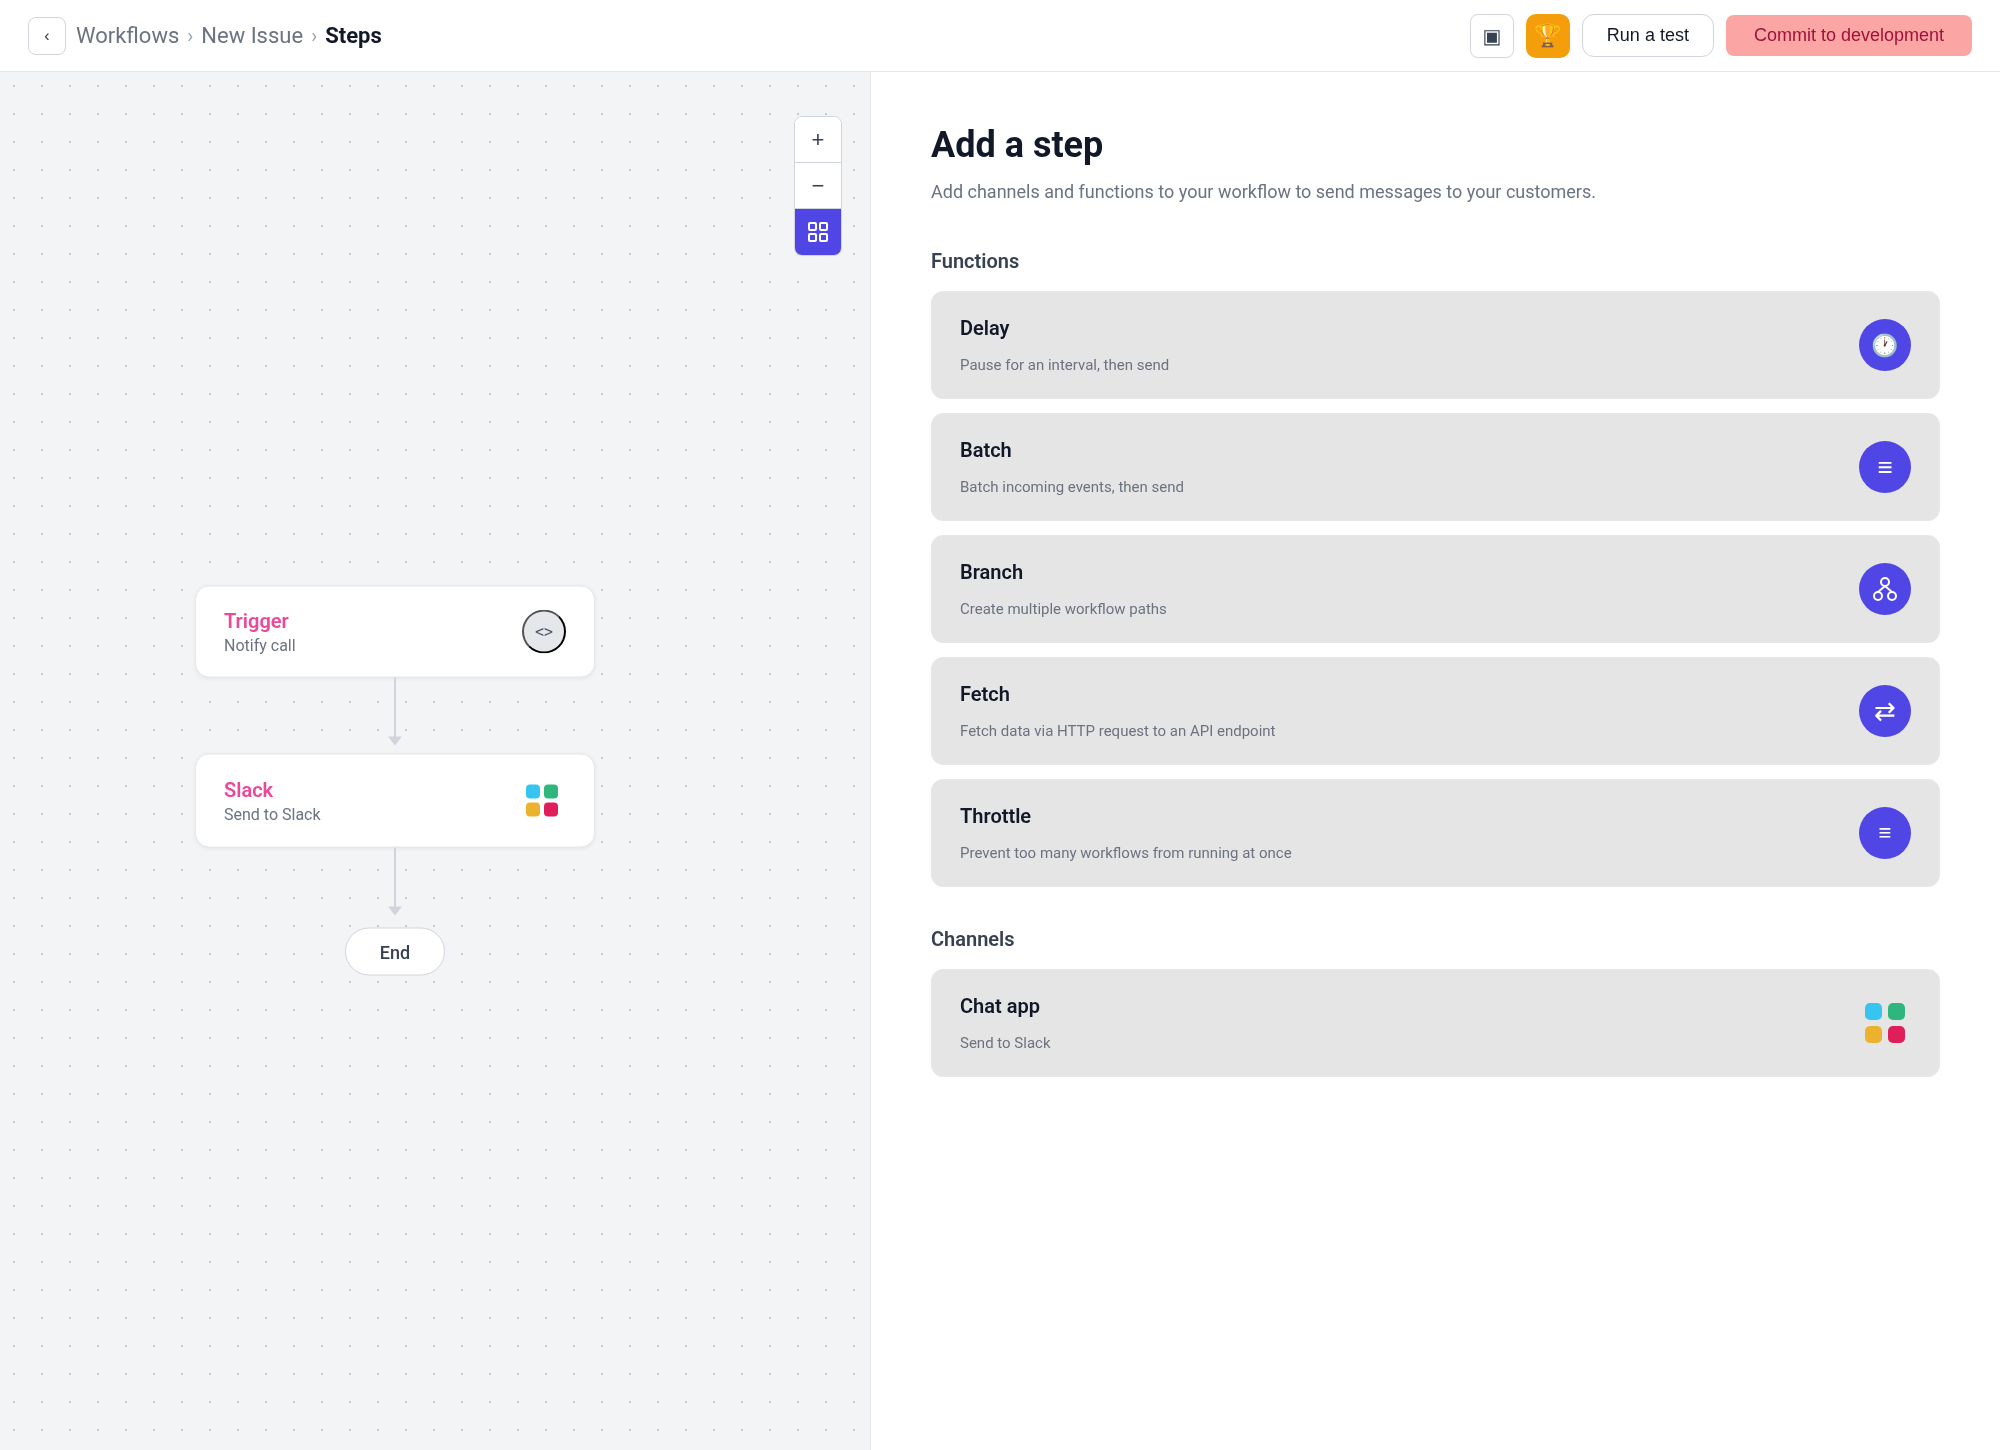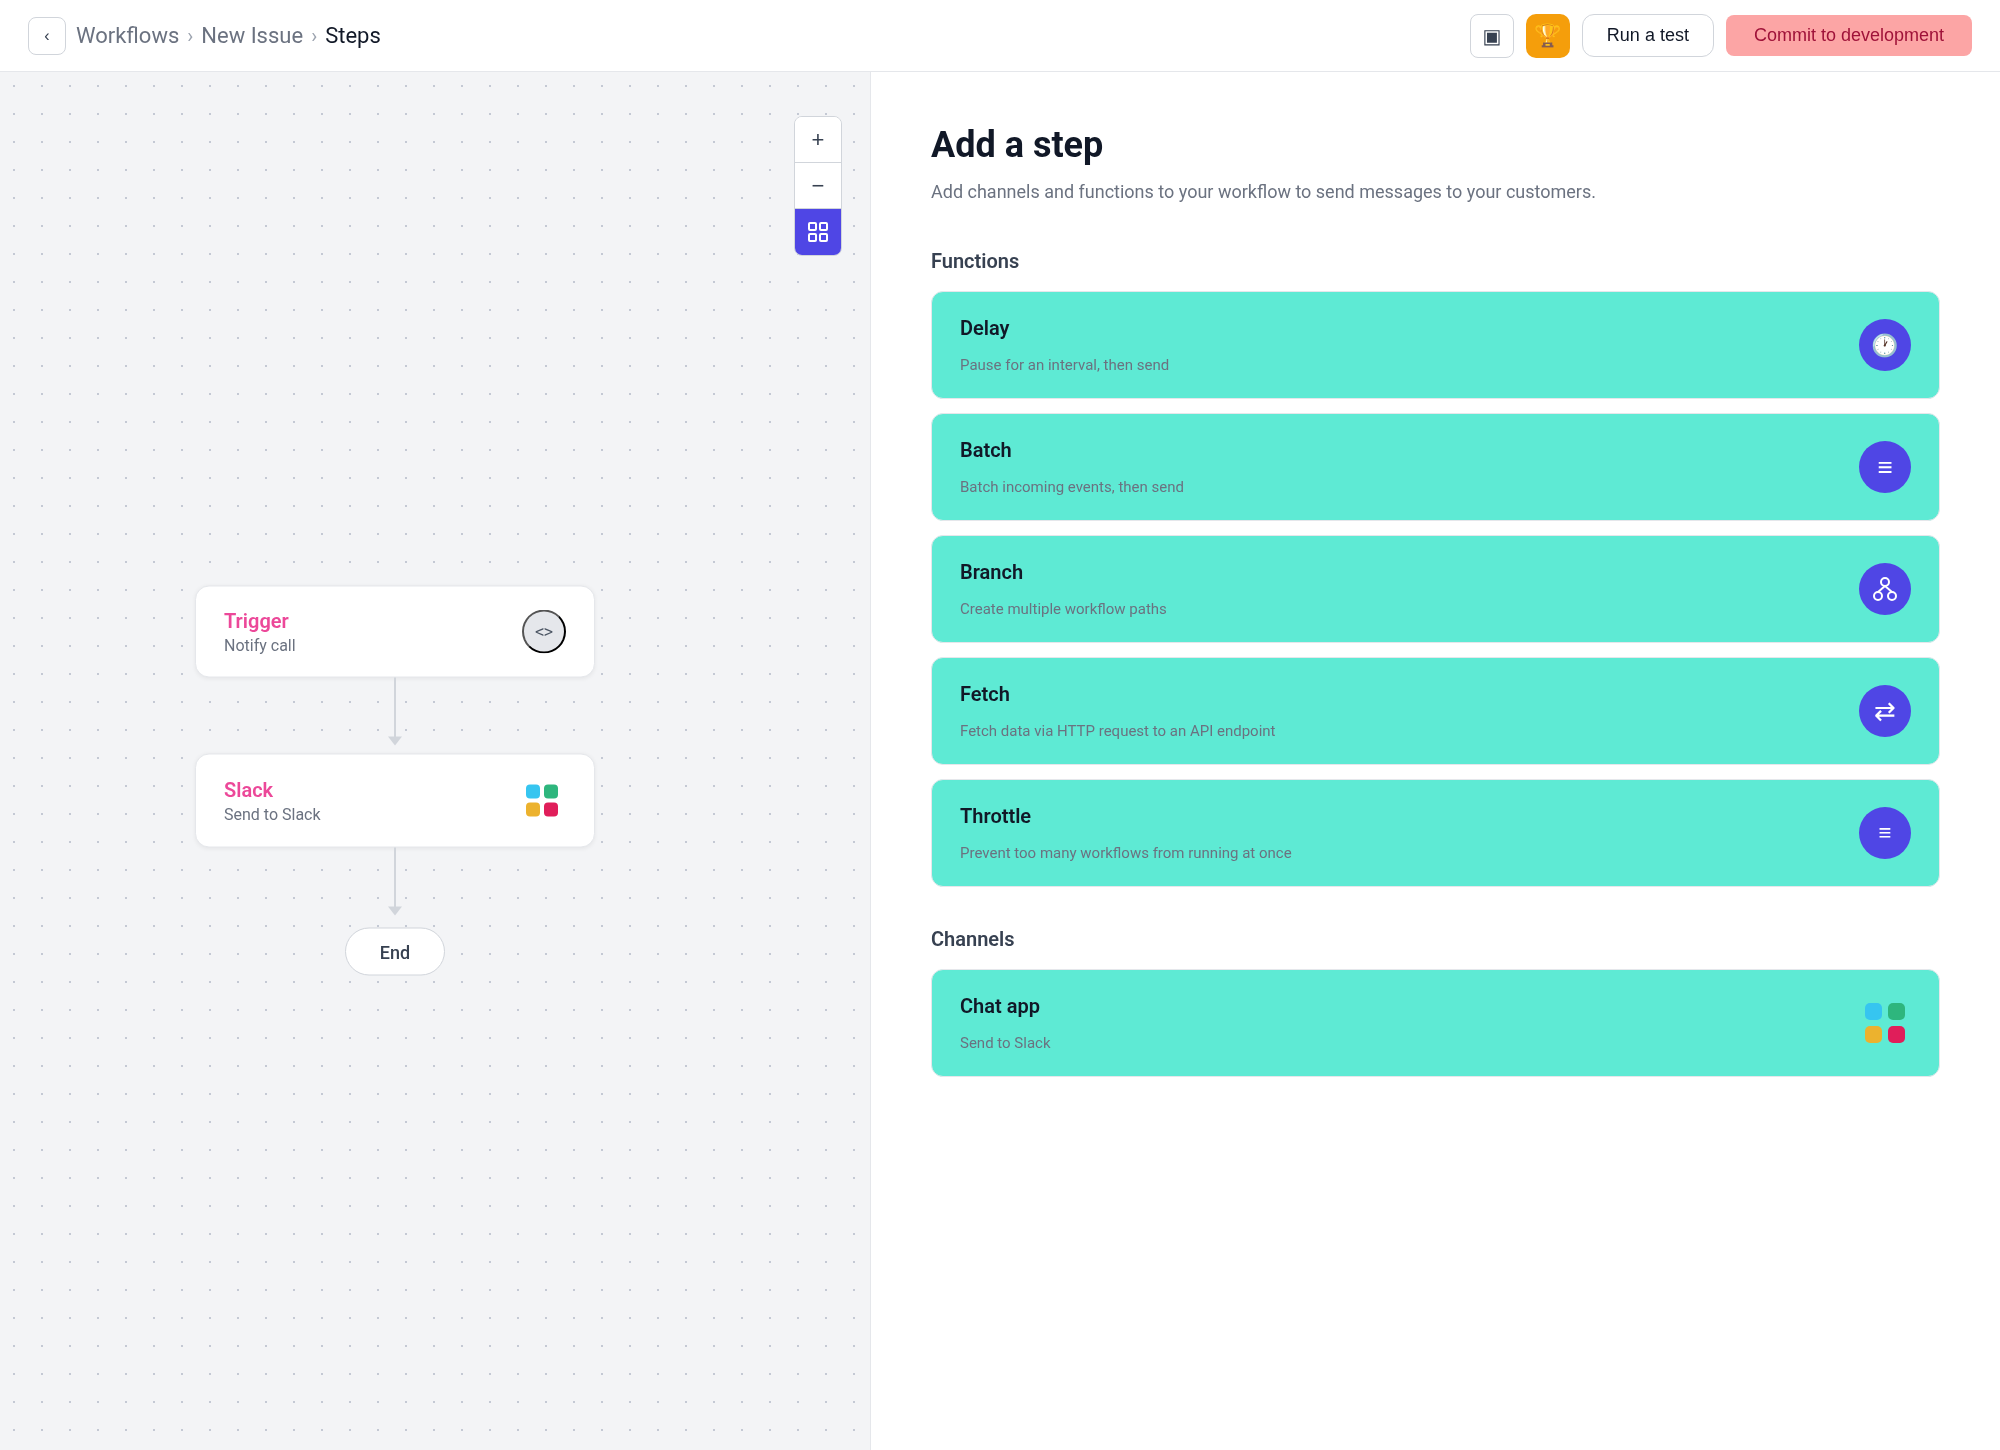--- a/index.html
+++ b/index.html
@@ -33,21 +33,21 @@
       color: #374151;
     }
     .breadcrumb {
       display: flex;
       align-items: center;
       gap: 8px;
       font-size: 22px;
       color: #6b7280;
     }
     .breadcrumb-sep { color: #9ca3af; font-size: 20px; }
-    .breadcrumb-current { color: #111827; font-weight: 400; text-align: center; }
+    .breadcrumb-current { color: #111827; font-weight: 700; text-align: center; }
     .header-right {
       display: flex;
       align-items: center;
       gap: 12px;
     }
     .sidebar-toggle {
       width: 44px; height: 44px;
       border: 1.5px solid #d1d5db;
       border-radius: 8px;
       background: #fff;
@@ -234,21 +234,21 @@
     .step-card {
       border: 1.5px solid #e5e7eb;
       border-radius: 12px;
       padding: 24px 28px;
       margin-bottom: 14px;
       display: flex;
       align-items: center;
       justify-content: space-between;
       cursor: pointer;
       transition: border-color 0.15s;
-      background: #5eead4;
+      background: #e5e5e5;
     }
     .step-name { font-size: 20px; font-weight: 600; color: #111827; }
     .step-desc { font-size: 15px; color: #6b7280; margin-top: 16px; }
     .step-icon-circle {
       width: 52px; height: 52px;
       border-radius: 50%;
       background: #4f46e5;
       display: flex; align-items: center; justify-content: center;
       color: #fff;
       font-size: 22px;

